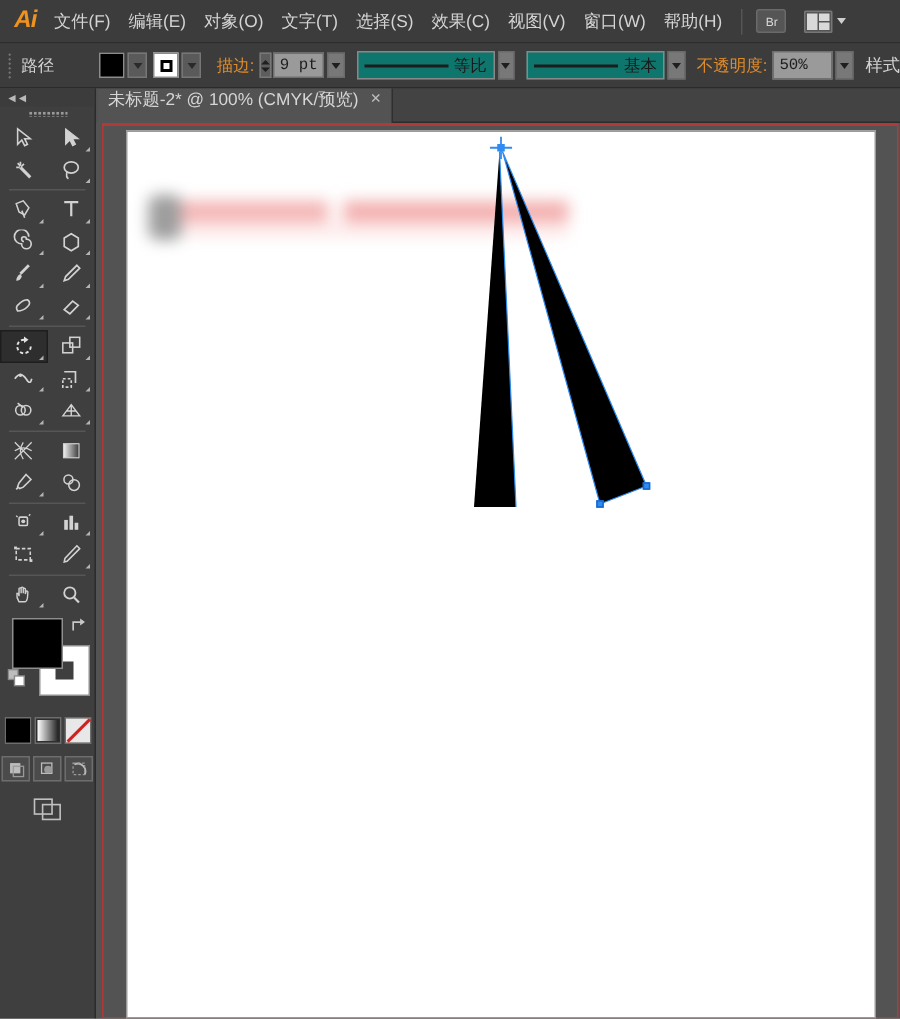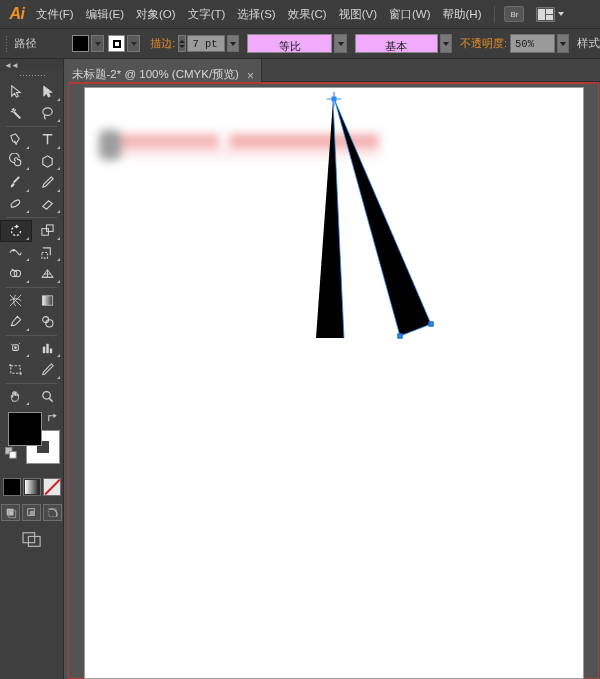--- a/index.html
+++ b/index.html
@@ -91,35 +91,35 @@
     height: 17px; background: #9a9a9a; border: 1px solid #6f6f6f;
     color: #1d1d1d; font-size: 10.5px; display:flex; align-items:center;
     padding-left: 4px; font-family: "Liberation Mono","DejaVu Sans Mono",monospace;
   }
   .dd-btn {
     width: 14px; height: 19px; background: #787878; border: 1px solid #6a6a6a;
     display:flex; align-items:center; justify-content:center; margin-left:2px;
   }
   .dd-btn .caret-dn { border-top-color:#1f1f1f; margin:0; }
   .combo {
-    height: 19px; background: #f0abfc; border: 1px solid #888;
-    display:flex; align-items:center; padding: 0 4px; gap:4px;flex-direction:column;
+    height: 19px; background: #0f766e; border: 1px solid #888;
+    display:flex; align-items:center; padding: 0 4px; gap:4px;
   }
   .combo .line { width: 56px; height: 2px; background: #1c1c1c; }
   .combo .ctext { color:#1a1a1a; font-size: 11px; white-space:nowrap; }
 
   
   #tabbar {
     position: absolute; left: 0; top: 59px; width: 600px; height: 23px;
     background: #434343; border-bottom: 1px solid #2c2c2c;
   }
   #tab-doc {
     position: absolute; left: 64px; top: 0; height: 23px;
     background: #535353; border-right: 1px solid #2f2f2f; border-left:1px solid #4f4f4f;
-    display: flex; align-items: flex-end; padding: 0 7px; gap: 8px;
+    display: flex; align-items: flex-start; padding: 0 7px; gap: 8px;
   }
   #tab-title { color: #d6d6d6; font-size: 11.5px; white-space: nowrap; }
   #tab-close { color: #bdbdbd; font-size: 12px; line-height: 1; }
 
   
   #toolpanel {
     position: absolute; left: 0; top: 59px; width: 64px; height: 620px;
     background: #3f3f3f; border-right: 1px solid #2b2b2b;
   }
   #tp-head {
@@ -262,21 +262,21 @@
       <div class="mini-dd">
           <div class="caret-dn"></div>
         </div>
     </div>
 
     <div class="cb-lbl-orange">描边:</div>
     <div class="stepper">
         <i class="up"></i>
         <i class="dn"></i>
       </div>
-    <div class="field" style="width:42px">7 pt</div>
+    <div class="field" style="width:42px">9 pt</div>
     <div class="dd-btn" style="height:17px">
         <div class="caret-dn"></div>
       </div>
 
     <div class="combo" style="margin-left:8px; width:96px;">
       <div class="line"></div>
       <div class="ctext">等比</div>
     </div>
     <div class="dd-btn">
         <div class="caret-dn"></div>

